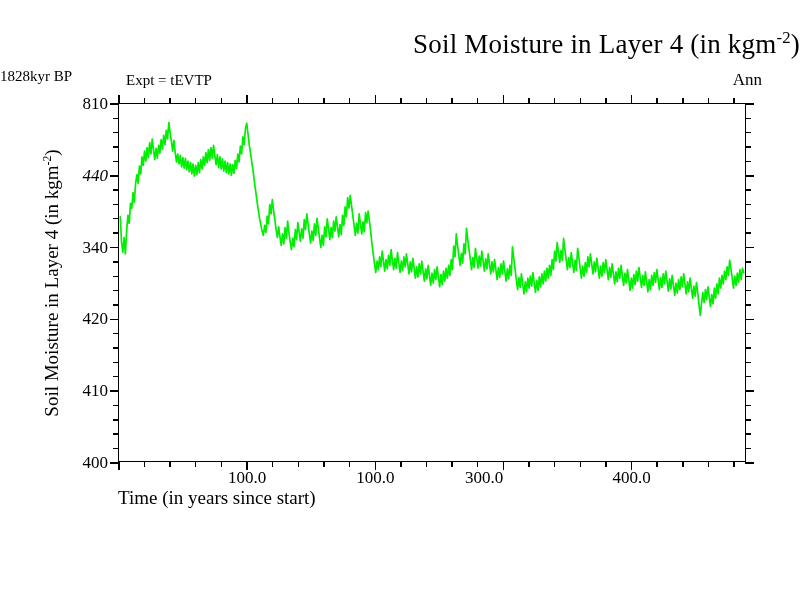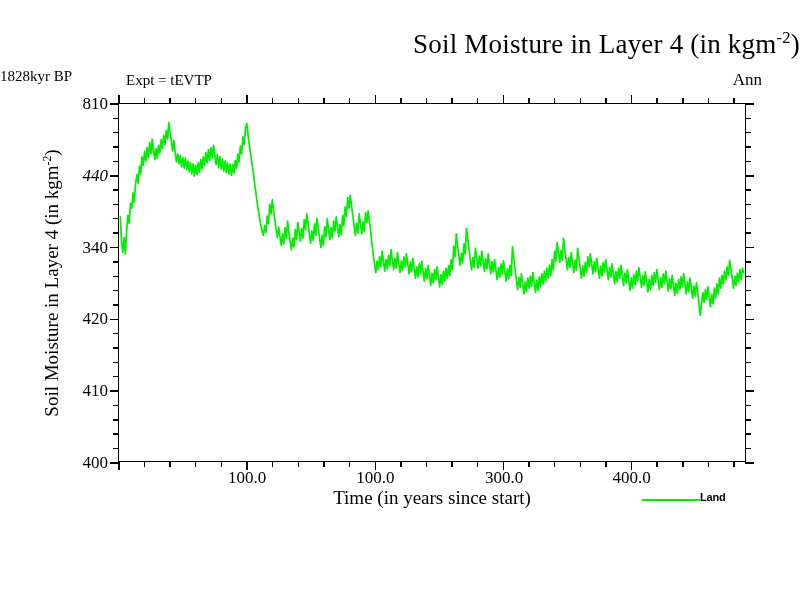--- a/index.html
+++ b/index.html
@@ -45,21 +45,21 @@
     position:absolute;top:100%;margin-top:7px;
     transform:translateX(-50%);font-size:17px;white-space:nowrap;
   }
 
   #yaxis-title{
     left:52px;top:283px;transform:translate(-50%,-50%) rotate(-90deg);
     font-size:19px;white-space:nowrap;
   }
   #yaxis-title sup{font-size:.62em;vertical-align:super;}
   #xaxis-title{
-    left:118px;width:628px;top:487px;text-align:center;
+    left:118px;width:628px;top:487px;
     font-size:19px;white-space:nowrap;
   }
 
   #legend{left:642px;top:487px;width:150px;}
   .legend-row{position:relative;height:28px;}
   .legend-line{position:absolute;left:0;top:12px;width:58px;height:2.4px;}
   .legend-text{
     position:absolute;left:58px;top:4px;font-size:11px;
     font-family:"Liberation Sans","DejaVu Sans",sans-serif;font-weight:bold;
     letter-spacing:-.2px;
@@ -192,31 +192,27 @@
         <div class="ylabel-txt" style="top: 359px;">400</div>
         <div class="ylabel-txt" style="top: 287.2px;">410</div>
         <div class="ylabel-txt" style="top: 215.4px;">420</div>
         <div class="ylabel-txt" style="top: 143.6px;">340</div>
         <div class="ylabel-txt" style="top: 71.8px; font-style: italic;">440</div>
         <div class="ylabel-txt" style="top: 0px;">810</div>
       </div>
     <div id="xlabels-layer">
         <div class="xlabel-txt" style="left: 128.163px;">100.0</div>
         <div class="xlabel-txt" style="left: 256.327px;">100.0</div>
-        <div class="xlabel-txt" style="left: 385px;">300.0</div>
+        <div class="xlabel-txt" style="left: 365px;">300.0</div>
         <div class="xlabel-txt" style="left: 512.653px;">400.0</div>
       </div>
   </div>
 
   <div class="abs" id="yaxis-title">
     <span>Soil Moisture in Layer 4 (in kgm</span><sup>-2</sup><span>)</span>
   </div>
 
   <div class="abs" id="xaxis-title">Time (in years since start)</div>
 
   <div class="abs" id="legend">
-      <div class="legend-row">
-        <div class="legend-line" style="background: rgb(0, 238, 0);"></div>
-        <div class="legend-text">Land</div>
-      </div>
     </div>
 
 </div>
 
 </body></html>

